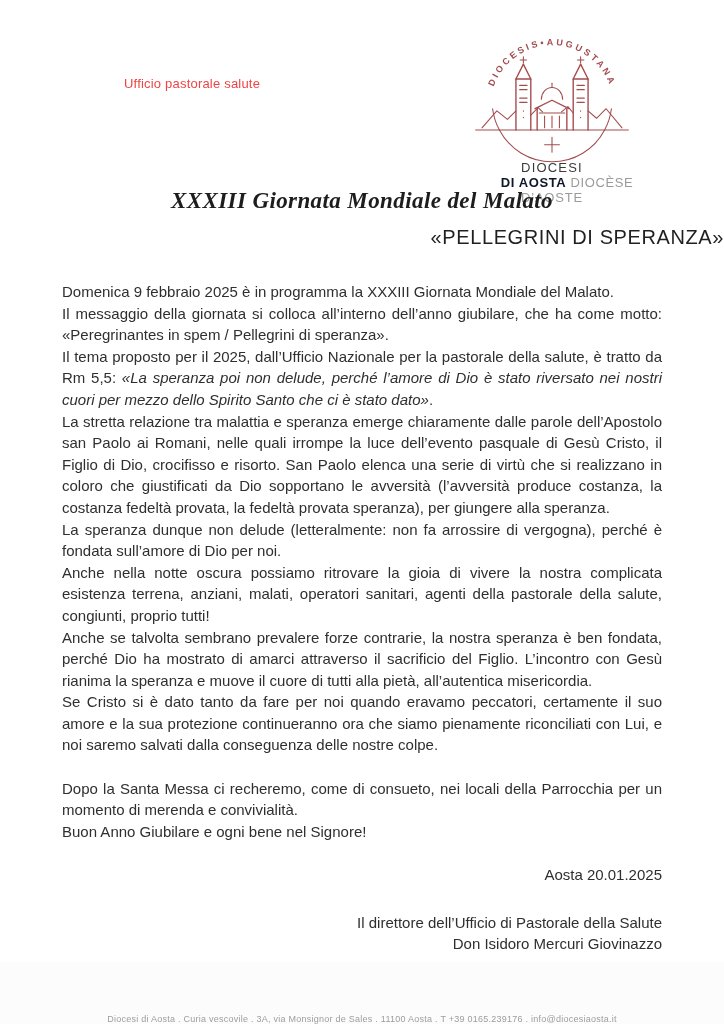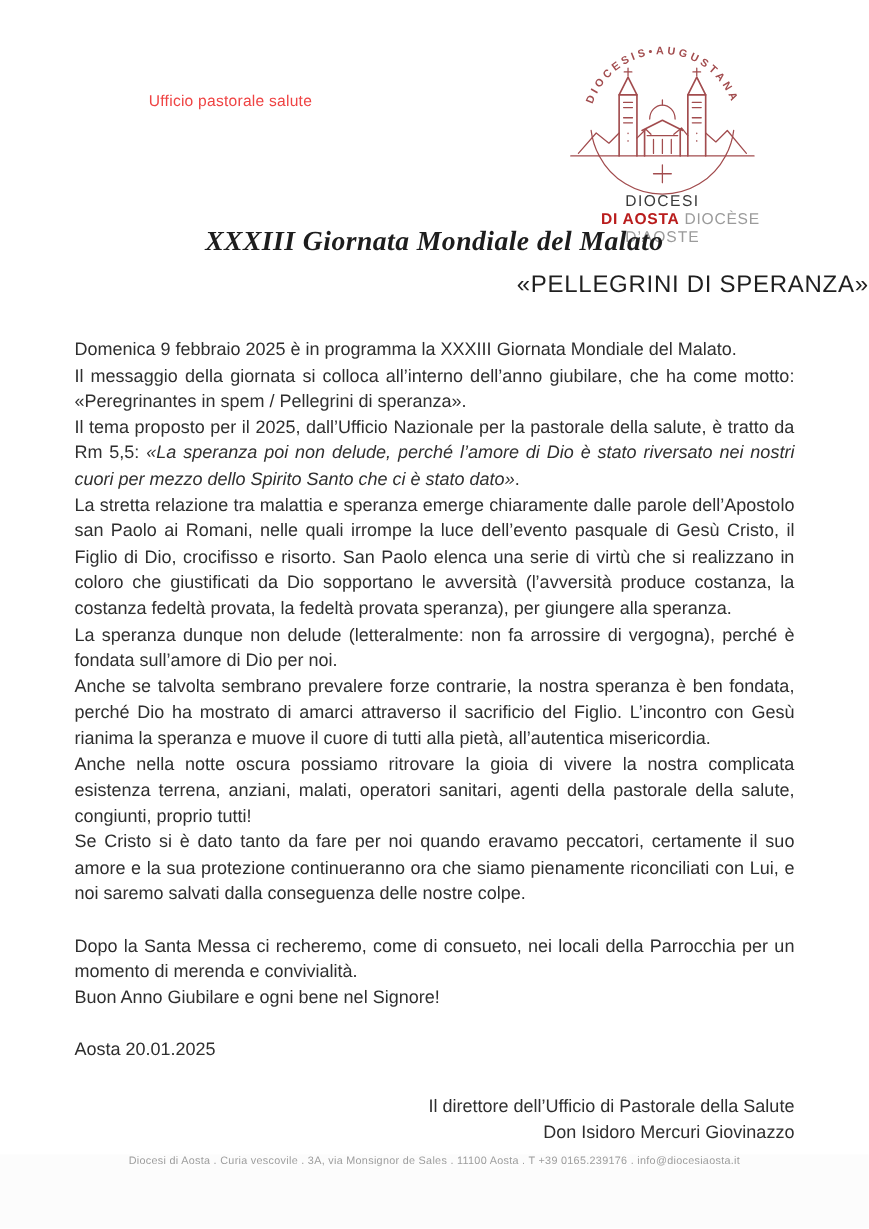--- a/index.html
+++ b/index.html
@@ -24,21 +24,21 @@
     position: absolute; left: 464px; top: 26px; width: 176px;
     text-align: center;
   }
   .crest { display: block; margin: 0 auto; }
   .crest path, .crest line { stroke: var(--accent); fill: none; stroke-width: 1.3; stroke-linecap: round; stroke-linejoin: round; }
   .crest .thin { stroke-width: 1; }
   .crest text { fill: var(--accent); font-family: "Liberation Sans", sans-serif; font-size: 8.5px; font-weight: bold; letter-spacing: 2.6px; }
   .wordmark { margin-top: -6px; line-height: 15px; }
   .wm1 { font-weight: normal; font-size: 13px; letter-spacing: 1.2px; color: #3a3a3a; }
   .wm2 { font-size: 13px; letter-spacing: 0.6px; }
-  .wm2 .bold { font-weight: bold; color: #b91c1c; margin-left: 30px; }
+  .wm2 .bold { font-weight: bold; color: #0f172a; margin-left: 30px; }
   .gray { color: var(--gray); }
   .wm3 { font-size: 13px; letter-spacing: 0.8px; }
 
   
   .doc-title {
     position: absolute; top: 188px; left: 0; width: 100%; margin: 0;
     text-align: center;
     font-family: "Liberation Serif", serif;
     font-style: italic; font-weight: bold;
     font-size: 23px; color: #1d1d1d; letter-spacing: 0.4px;
@@ -51,28 +51,28 @@
   }
 
   
   .content {
     position: absolute; left: 62px; top: 281px; width: 600px;
     font-size: 15px; line-height: 21.6px; color: #2f2f2f;
   }
   .content p.para { margin: 0; text-align: justify; }
   .content p.para em { font-style: italic; margin-top: 48px; }
   .content p.gap { margin-top: 21.6px; }
-  .date-line { margin: 21.6px 0 0 0; text-align: left; }
+  .date-line { margin: 21.6px 0 0 0; text-align: right; }
   .signature { margin-top: 26px; text-align: right; line-height: 21.6px; }
 
   
   .footer {
     position: absolute; left: 0; bottom: 0; width: 100%; height: 62px;
     background: #fcfcfc;
-    display: flex; align-items: flex-start; justify-content: center;
+    display: flex; align-items: flex-end; justify-content: center;
   }
   .footer span {
     font-size: 9px; color: #9d9d9d; letter-spacing: 0.25px;
   }
 </style>
 </head>
 <body>
 
 <div class="page" style="--accent: #a24c4e; --gray: #9b9b9b;">
 
@@ -129,22 +129,22 @@
   <h1 class="doc-title">XXXIII Giornata Mondiale del Malato</h1>
   <h2 class="doc-subtitle">«PELLEGRINI DI SPERANZA»</h2>
 
   <div class="content">
     <div id="paragraphs-host">
         <p class="para"><span>Domenica 9 febbraio 2025 è in programma la XXXIII Giornata Mondiale del Malato.</span></p>
         <p class="para"><span>Il messaggio della giornata si colloca all’interno dell’anno giubilare, che ha come motto: «Peregrinantes in spem  /  Pellegrini di speranza».</span></p>
         <p class="para"><span>Il tema proposto per il 2025, dall’Ufficio Nazionale per la pastorale della salute, è tratto da Rm 5,5: </span><em>«La speranza poi non delude, perché l’amore di Dio è stato riversato nei nostri cuori per mezzo dello Spirito Santo che ci è stato dato»</em><span>.</span></p>
         <p class="para"><span>La stretta relazione tra malattia e speranza emerge chiaramente dalle parole dell’Apostolo san Paolo ai Romani, nelle quali irrompe la luce dell’evento pasquale di Gesù Cristo, il Figlio di Dio, crocifisso e risorto. San Paolo elenca una serie di virtù che si realizzano in coloro che giustificati da Dio sopportano le avversità (l’avversità produce costanza, la costanza fedeltà provata, la fedeltà provata speranza), per giungere alla speranza.</span></p>
         <p class="para"><span>La speranza dunque non delude (letteralmente: non fa arrossire di vergogna), perché è fondata sull’amore di Dio per noi.</span></p>
+        <p class="para"><span>Anche nella notte oscura possiamo ritrovare la gioia di vivere la nostra complicata esistenza terrena, anziani, malati, operatori sanitari, agenti della pastorale della salute, congiunti, proprio tutti!</span></p>
         <p class="para"><span>Anche se talvolta sembrano prevalere forze contrarie, la nostra speranza è ben fondata, perché Dio ha mostrato di amarci attraverso il sacrificio del  Figlio. L’incontro con Gesù rianima la speranza e muove il cuore di tutti alla pietà, all’autentica misericordia.</span></p>
-        <p class="para"><span>Anche nella notte oscura possiamo ritrovare la gioia di vivere la nostra complicata esistenza terrena, anziani, malati, operatori sanitari, agenti della pastorale della salute, congiunti, proprio tutti!</span></p>
         <p class="para"><span>Se Cristo si è dato tanto da fare per noi quando eravamo peccatori, certamente il suo amore e la sua protezione continueranno ora che siamo pienamente riconciliati con Lui, e noi saremo salvati dalla conseguenza delle nostre colpe.</span></p>
         <p class="para gap"><span>Dopo la Santa Messa ci recheremo, come di consueto, nei locali della Parrocchia per un momento di merenda e convivialità.</span></p>
         <p class="para"><span>Buon Anno Giubilare e ogni bene nel Signore!</span></p>
       </div>
     <p class="date-line">Aosta 20.01.2025</p>
     <div class="signature">
       <div>Il direttore dell’Ufficio di Pastorale della Salute</div>
       <div>Don Isidoro Mercuri Giovinazzo</div>
     </div>
   </div>

